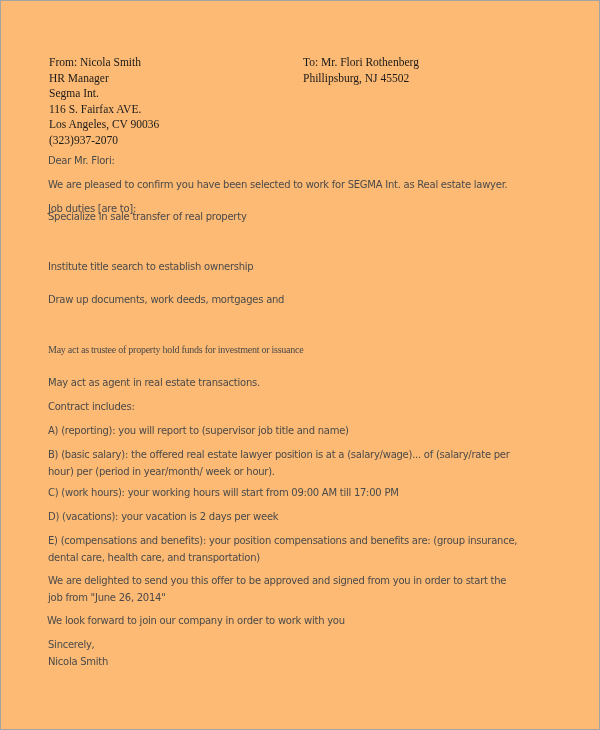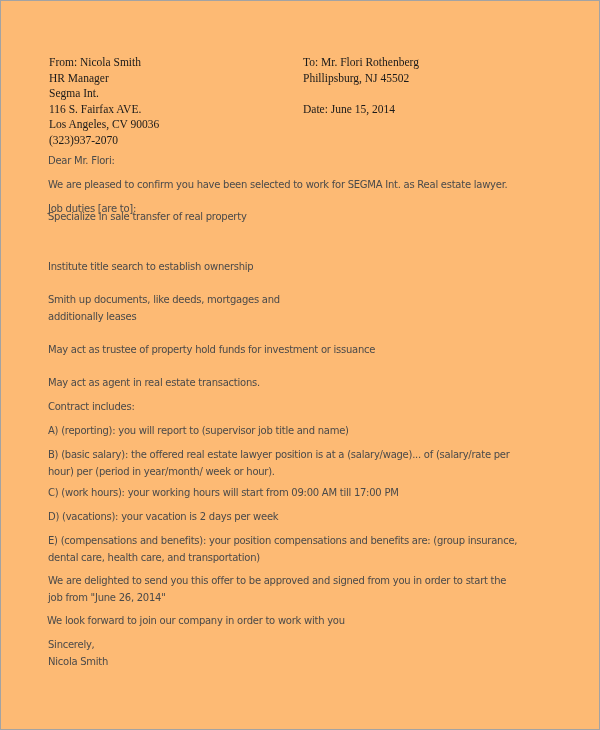--- a/index.html
+++ b/index.html
@@ -27,34 +27,32 @@
     <span class="line">Segma Int.</span>
     <span class="line">116 S. Fairfax AVE.</span>
     <span class="line">Los Angeles, CV 90036</span>
     <span class="line">(323)937-2070</span>
   </div>
 
   <div class="abs serif to">
     <span class="line">To: Mr. Flori Rothenberg</span>
     <span class="line">Phillipsburg, NJ 45502</span>
     <span class="line gap"></span>
-    <span class="line">Date: June 15, 2014</span>
   </div>
 
   <div class="abs sans" style="left:47px; top:152px;">Dear Mr. Flori:</div>
   <div class="abs sans" style="left:47px; top:176px;">We are pleased to confirm you have been selected to work for SEGMA Int. as Real estate lawyer.</div>
   <div class="abs sans" style="left:47px; top:200px;">Job duties [are to]:</div>
 
   <div class="abs sans" style="left:47px; top:208px;">Specialize in sale transfer of real property</div>
   <div class="abs sans" style="left:47px; top:258px;">Institute title search to establish ownership</div>
   <div class="abs sans" style="left:47px; top:291px;">
-    <span class="line">Smith up documents, like deeds, mortgages and</span>
-    <span class="line">additionally leases</span>
+    <span class="line">Draw up documents, work deeds, mortgages and</span>
   </div>
-  <div class="abs sans" style="left:47px; top:341px;">May act as trustee of property hold funds for investment or issuance</div>
+  <div class="abs sans" style="left:47px; top:341px;font-family:Liberation Serif, serif;">May act as trustee of property hold funds for investment or issuance</div>
   <div class="abs sans" style="left:47px; top:374px;">May act as agent in real estate transactions.</div>
 
   <div class="abs sans" style="left:47px; top:398px;">Contract includes:</div>
 
   <div class="abs sans" style="left:47px; top:422px;">A) (reporting): you will report to (supervisor job title and name)</div>
   <div class="abs sans" style="left:47px; top:446px;">
     <span class="line">B) (basic salary): the offered real estate lawyer position is at a (salary/wage)... of (salary/rate per</span>
     <span class="line">hour) per (period in year/month/ week or hour).</span>
   </div>
   <div class="abs sans" style="left:47px; top:484px;">C) (work hours): your working hours will start from 09:00 AM till 17:00 PM</div>

